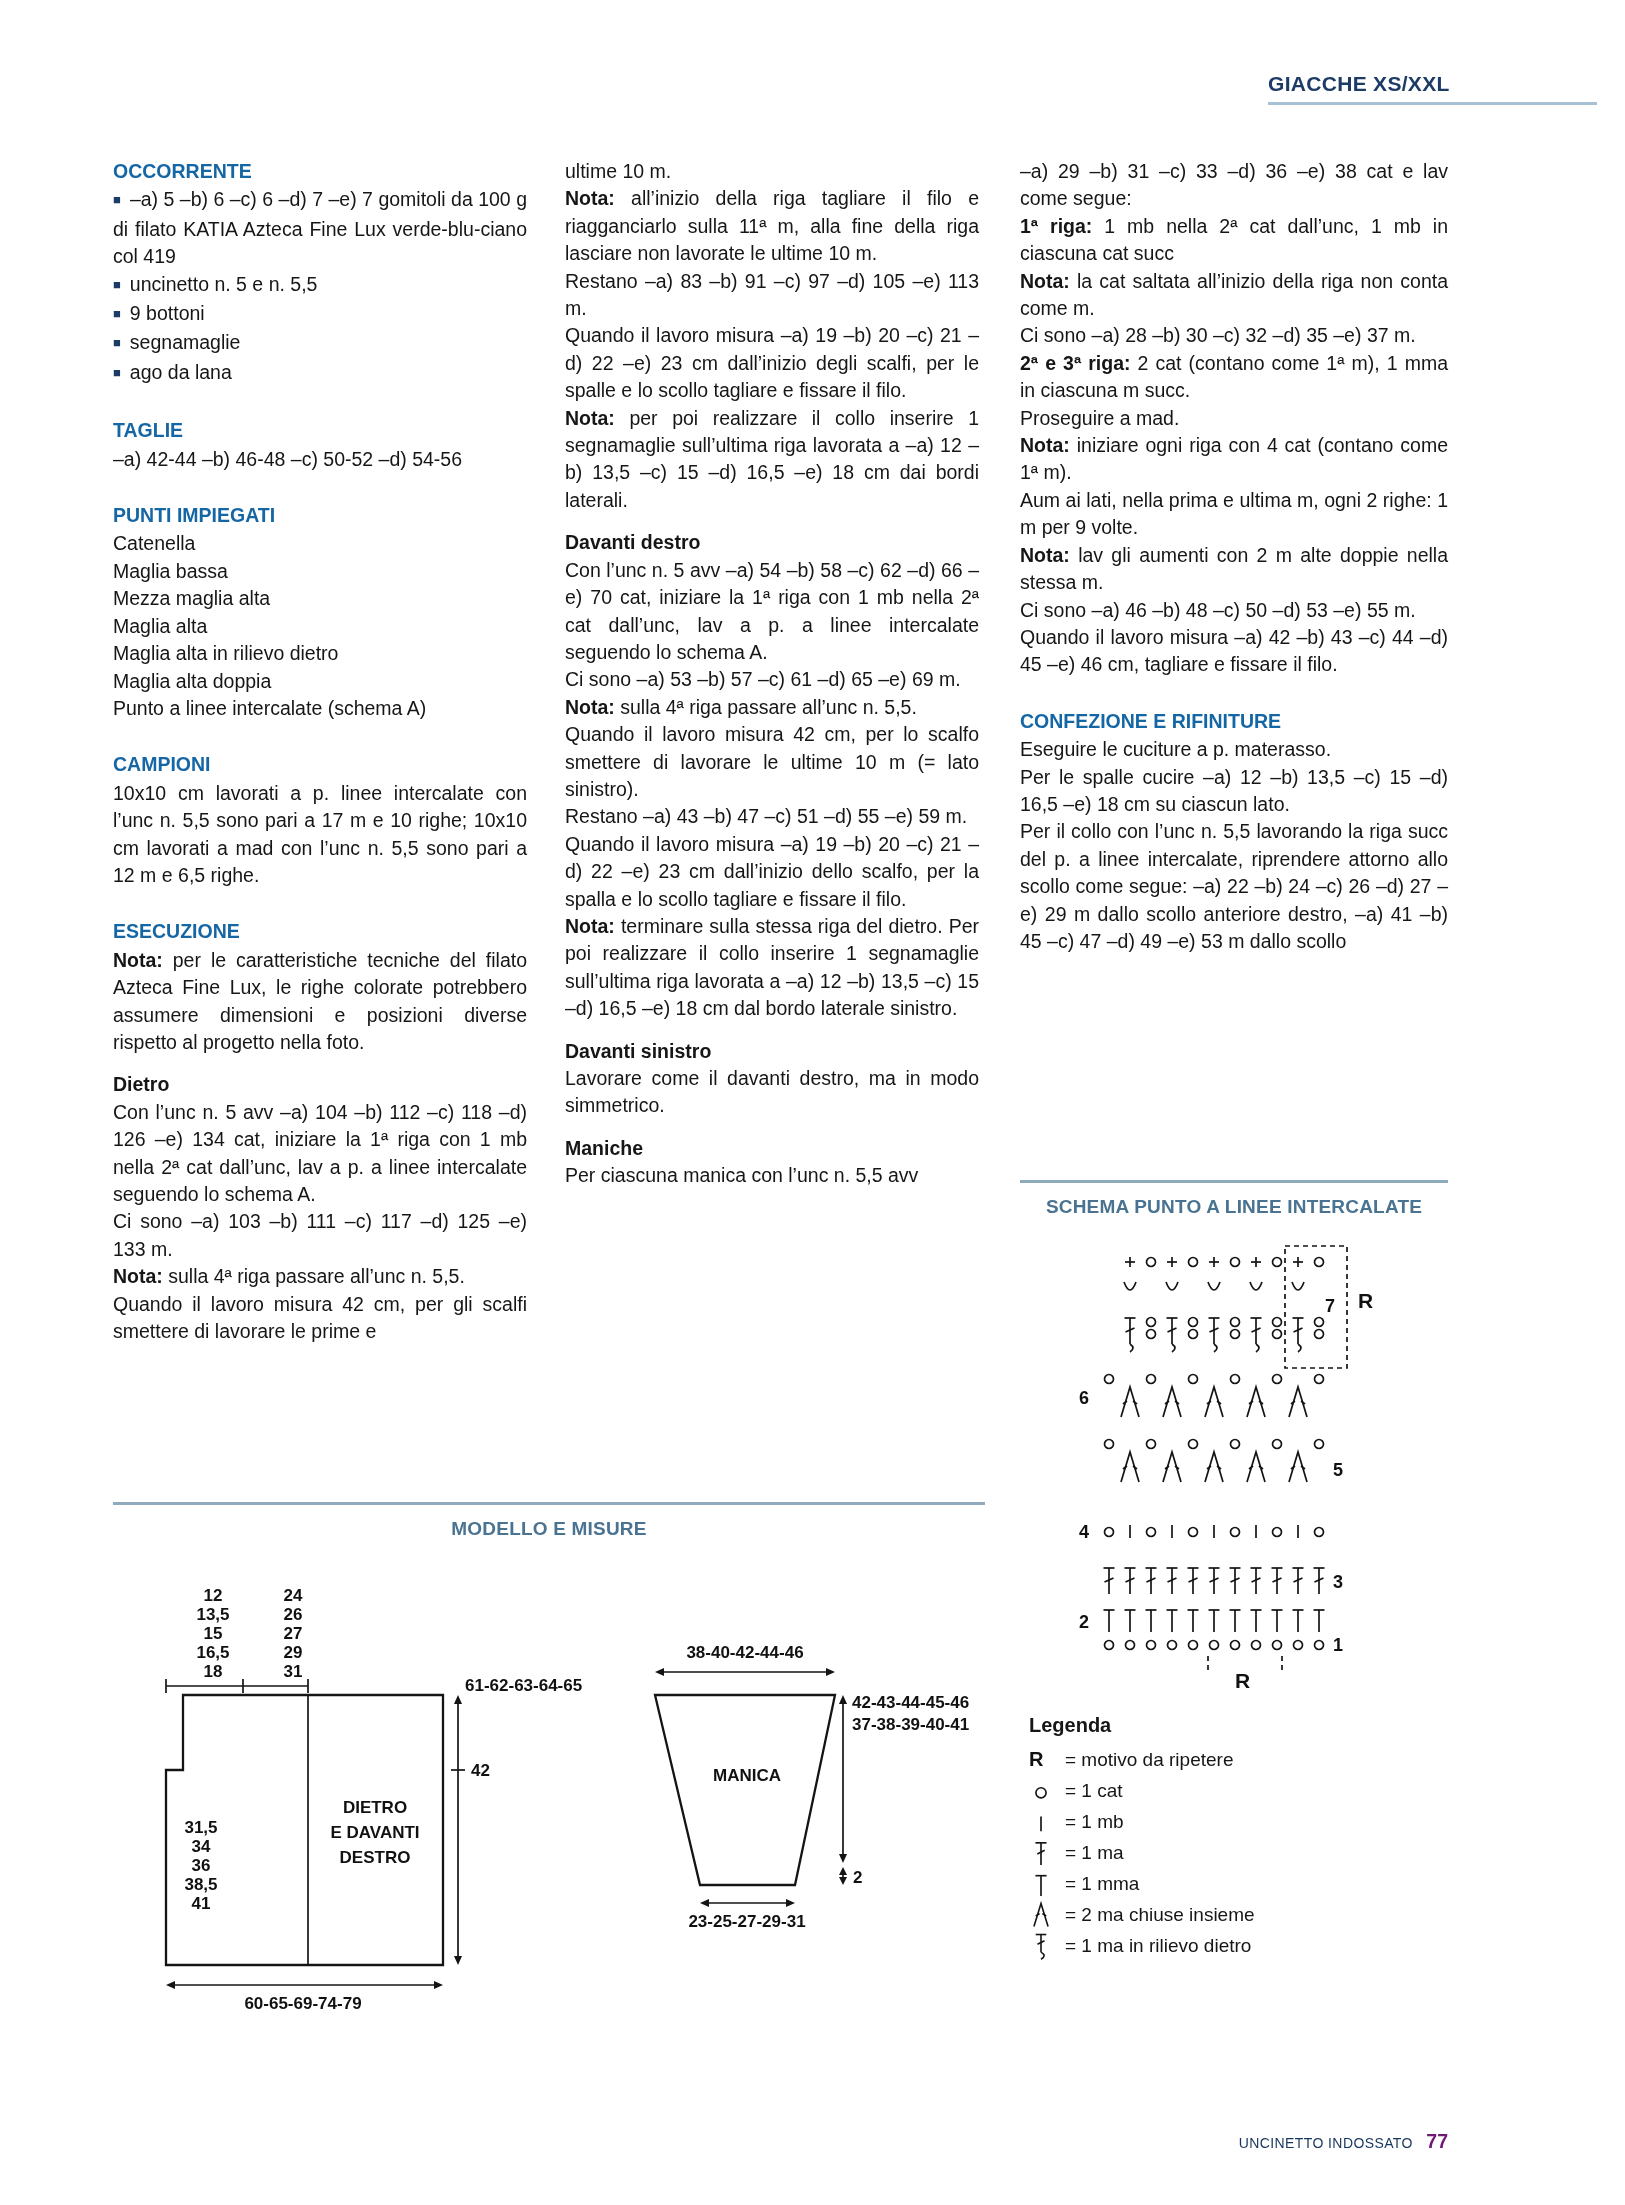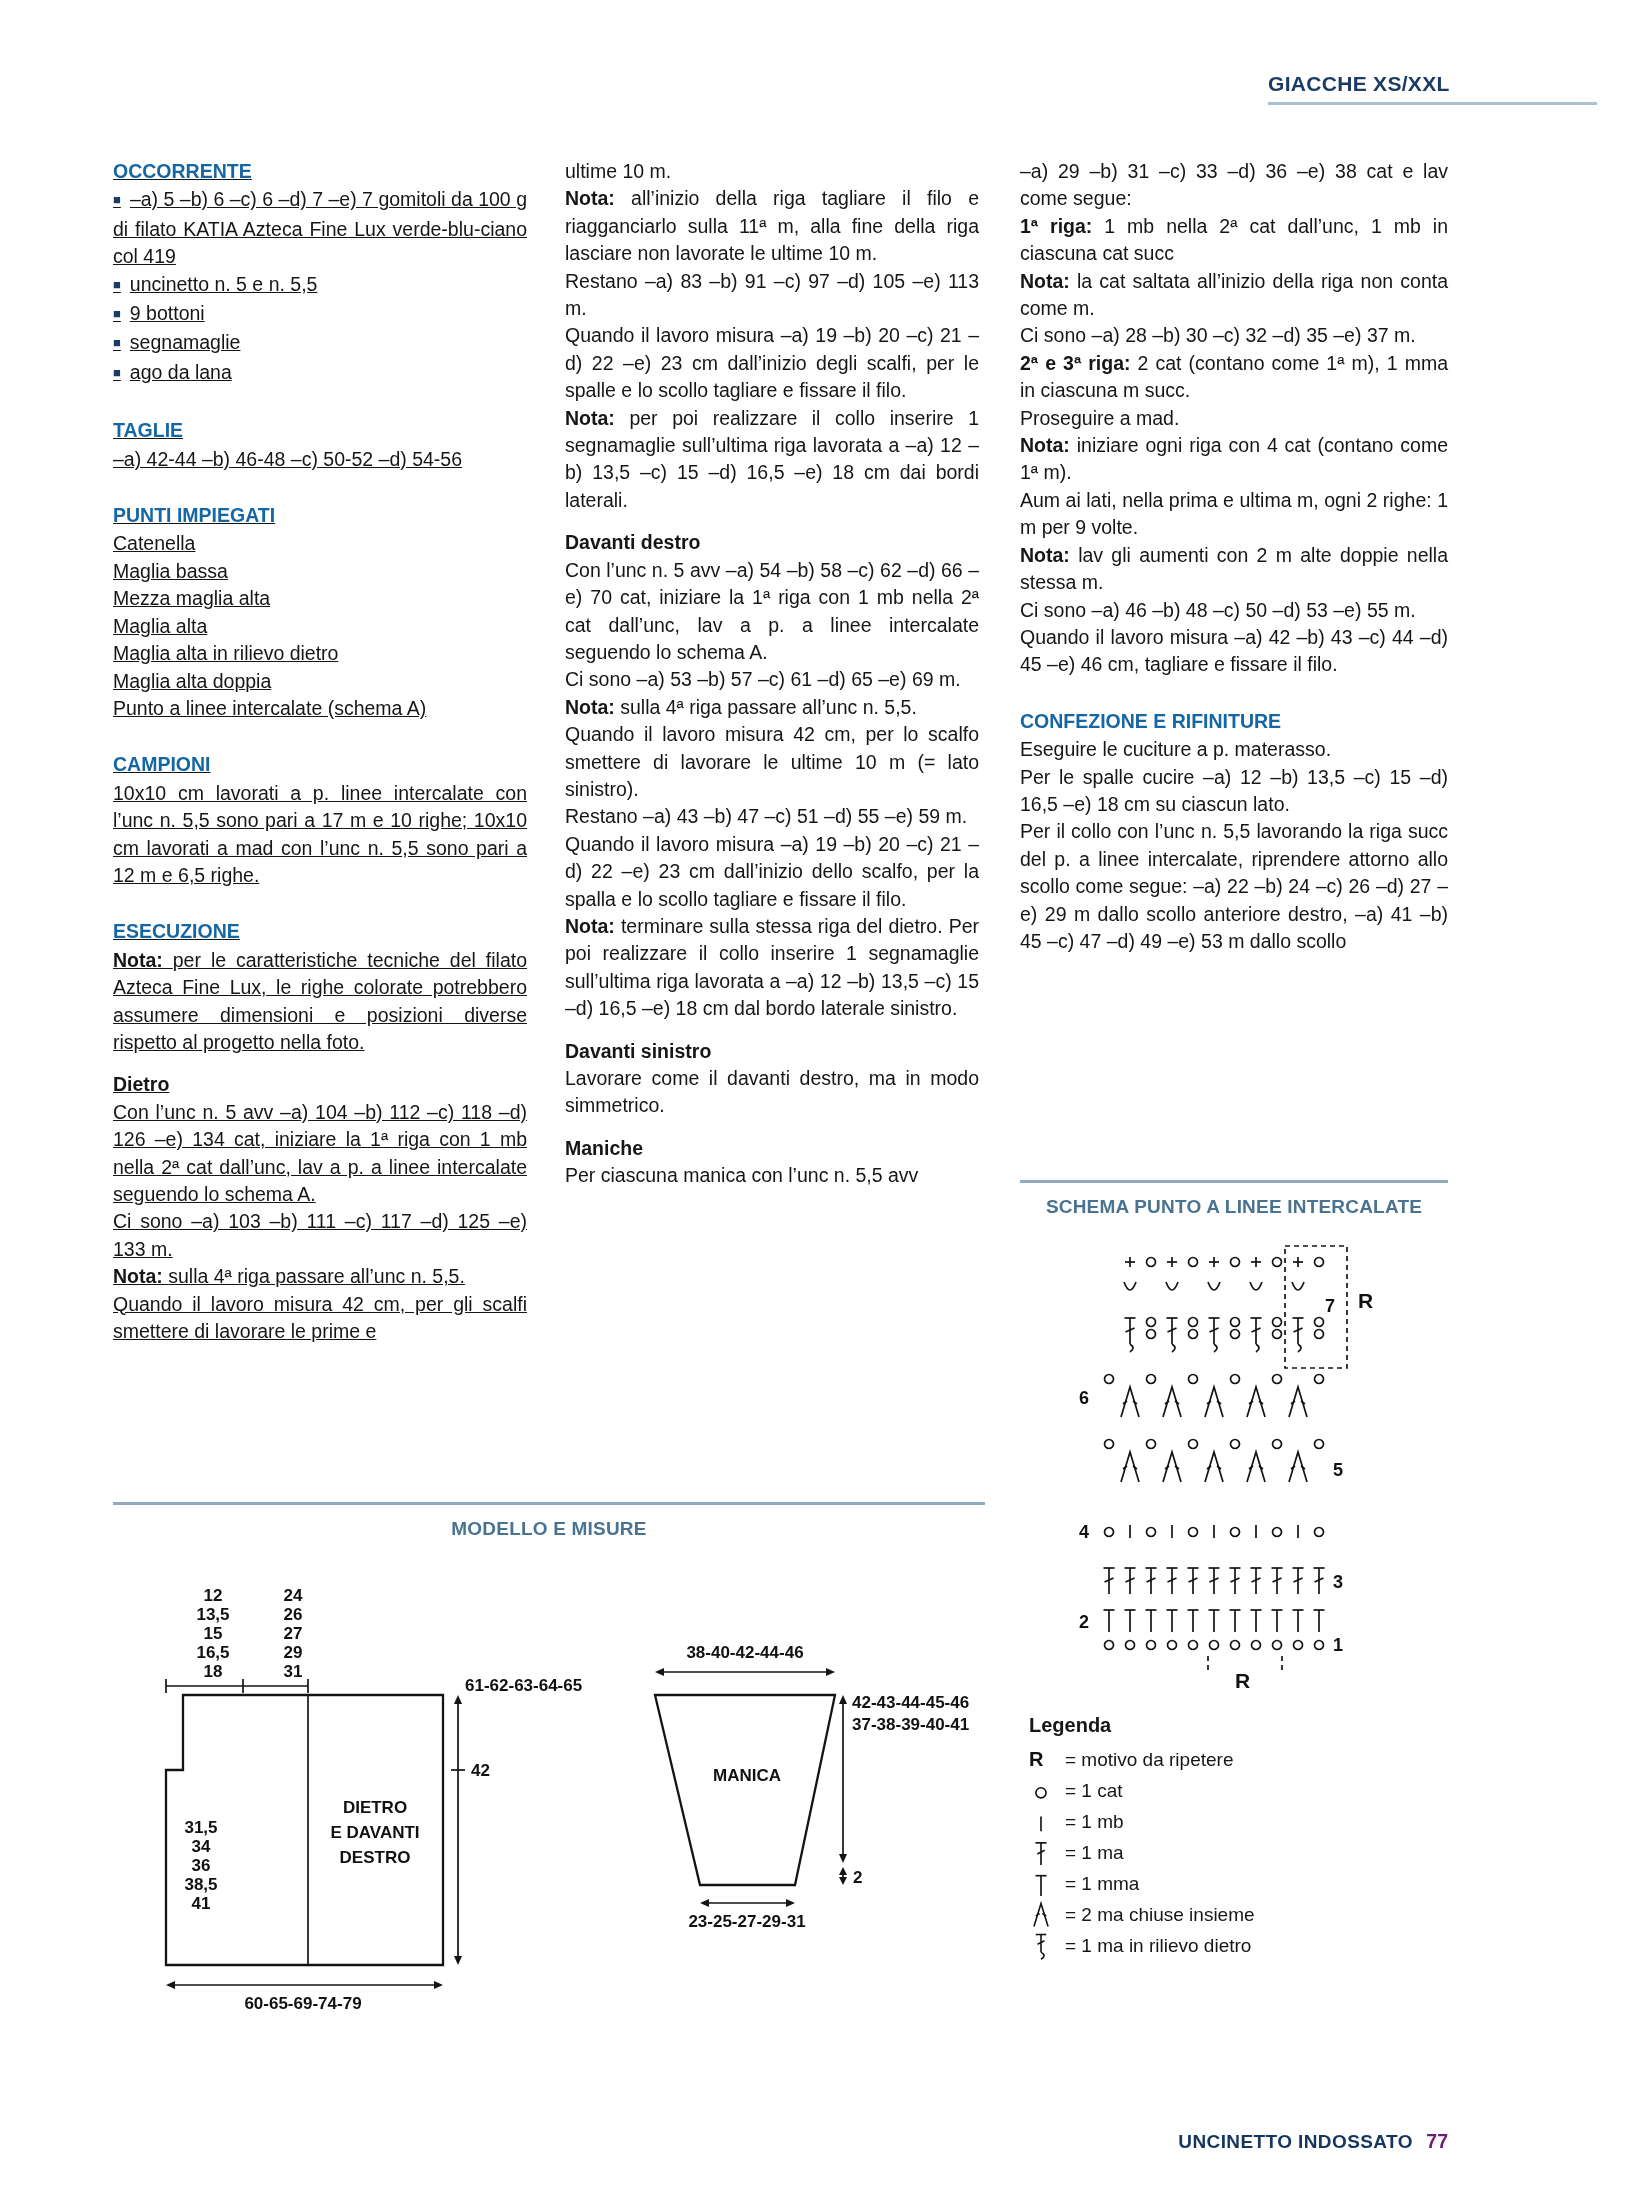--- a/index.html
+++ b/index.html
@@ -19,21 +19,21 @@
   }
   .rule { position:absolute; height:3px; background:#a6c0d4; }
   #header-rule { left:1268px; top:102px; width:329px; }
 
   
   .col {
     position:absolute; top:158px; width:414px;
     font-size:19.5px; line-height:27.4px;
     text-align:justify; hyphens:auto; -webkit-hyphens:auto;
   }
-  #col1 { left:113px;text-decoration:underline; }
+  #col1 { left:113px; }
   #col2 { left:565px; }
   #col3 { left:1020px; width:428px; }
 
   .h {
     color:#1566a4; font-weight:700;
     margin-top:29px; margin-bottom:1px; text-align:left;
   }
   .col .h:first-child { margin-top:0; }
   .sub { font-weight:700; margin-top:15px; text-align:left; }
   p { margin:0; }
@@ -71,21 +71,21 @@
   #legend { position:absolute; left:1029px; top:1714px; width:392px; }
   #legend .ltitle { font-weight:700; font-size:20px; margin-bottom:7px; }
   .lrow { display:flex; align-items:center; min-height:31px; }
   .lsymwrap { width:36px; display:inline-flex; align-items:center; }
   .lsymwrap.glyph { font-weight:700; font-size:20px; color:#111; }
   .lsym { width:24px; height:30px; stroke:#141414; stroke-width:1.8; fill:none; }
   .ltext { font-size:19px; }
 
   
   #footer { position:absolute; left:1020px; top:2130px; width:428px; text-align:right; color:#16365e; }
-  #footer .fname { font-size:19px; font-weight:700; letter-spacing:.4px; }
+  #footer .fname { font-size:14px; font-weight:400; letter-spacing:.4px; }
   #footer .fnum { font-size:19.5px; font-weight:700; margin-left:9px; color:#701a75; }
 </style>
 </head>
 <body>
 
 <div id="header-title">GIACCHE XS/XXL</div>
 <div id="header-rule" class="rule"></div>
 
 <div id="col1" class="col">
     <div class="h">OCCORRENTE</div>

